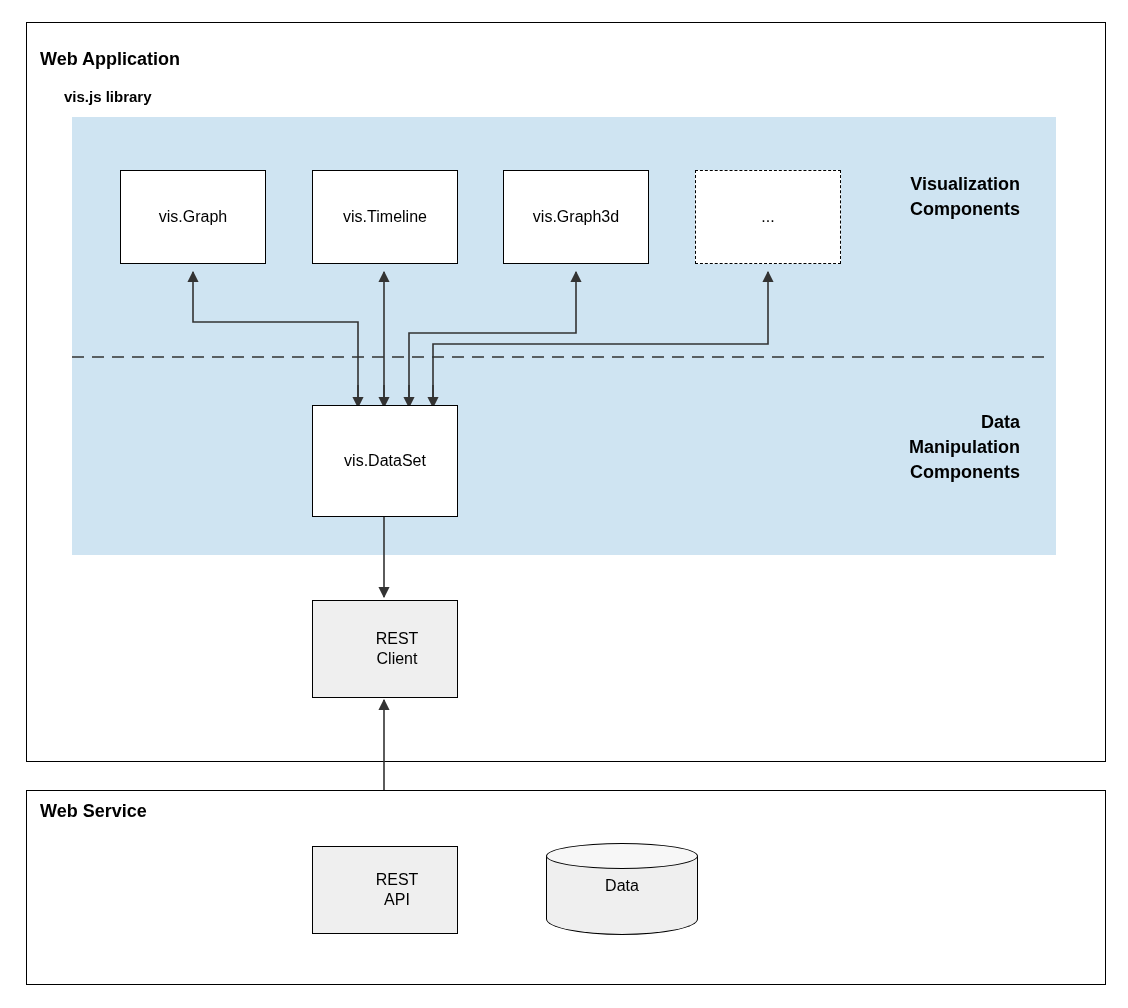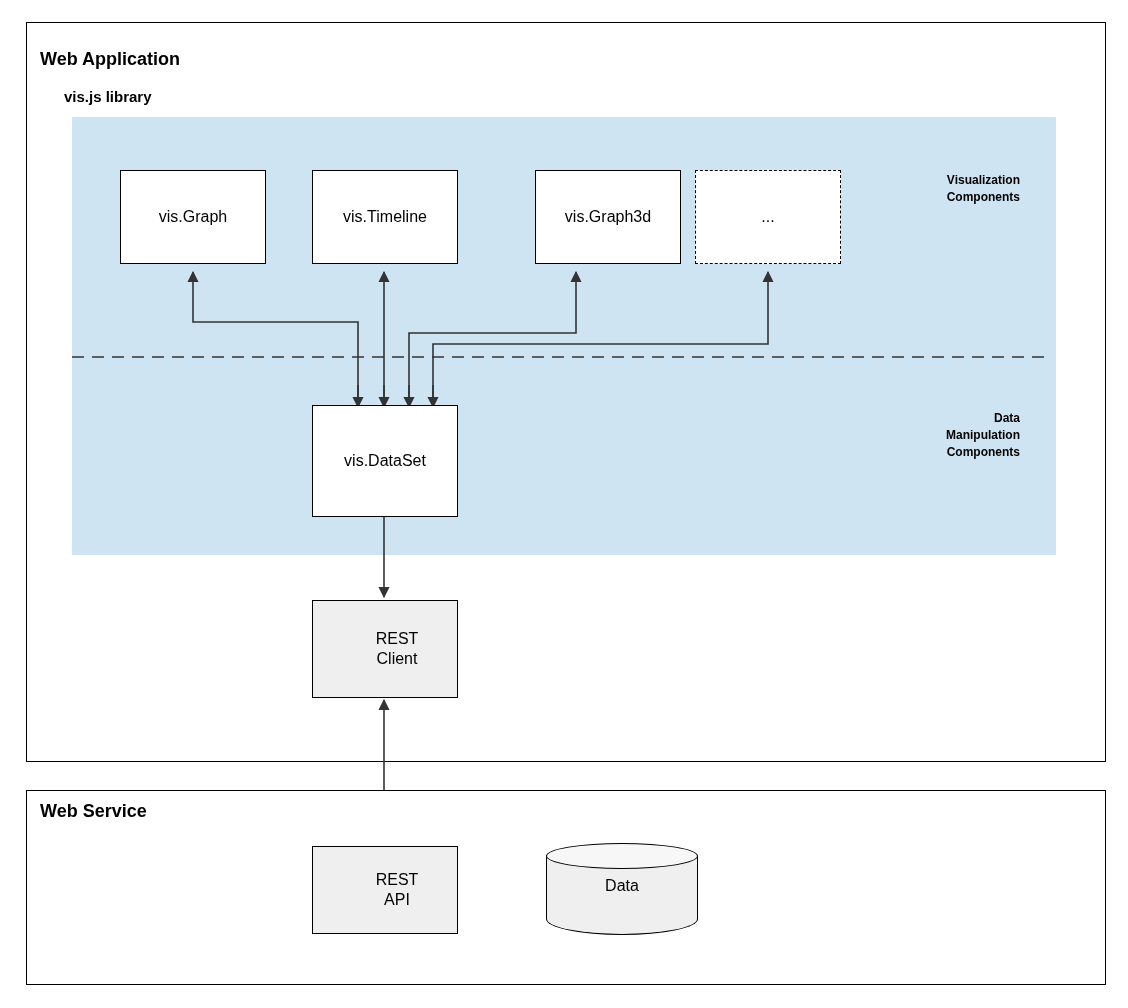--- a/index.html
+++ b/index.html
@@ -60,21 +60,21 @@
   .node.dashed {
     border: 1px dashed #000000;
   }
   .node.gray {
     background: #efefef;
     padding-left: 24px;
   }
   .side-label {
     position: absolute;
     font-weight: bold;
-    font-size: 12px;
+    font-size: 18px;
     line-height: 1.4;
     text-align: right;
     color: #000000;
     white-space: pre-line;
   }
   .cylinder {
     position: absolute;
     box-sizing: border-box;
   }
   .cyl-body {
@@ -172,21 +172,21 @@
 
     <path class="wire" d="M 384 506 L 384 597" marker-start="url(#arrowhead)" marker-end="url(#arrowhead)"></path>
 
     <path class="wire" d="M 384 700 L 384 845" marker-start="url(#arrowhead)" marker-end="url(#arrowhead)"></path>
 
     <path class="wire" d="M 460 889 L 545 889" marker-start="url(#arrowhead)" marker-end="url(#arrowhead)"></path>
   </svg>
 
   <div class="node" style="left:120px; top:170px; width:146px; height:94px;">vis.Graph</div>
   <div class="node" style="left:312px; top:170px; width:146px; height:94px;">vis.Timeline</div>
-  <div class="node" style="left:503px; top:170px; width:146px; height:94px;margin-left:32px;">vis.Graph3d</div>
+  <div class="node" style="left:503px; top:170px; width:146px; height:94px;">vis.Graph3d</div>
   <div class="node dashed" style="left:695px; top:170px; width:146px; height:94px;">...</div>
 
   <div class="node" style="left:312px; top:405px; width:146px; height:112px;">vis.DataSet</div>
 
   <div class="node gray" style="left:312px; top:600px; width:146px; height:98px; white-space:pre-line;">REST
 Client</div>
 
   <div class="panel" style="left:26px; top:790px; width:1080px; height:195px;"></div>
   <div class="panel-title" style="left:40px; top:801px;text-align:center;">Web Service</div>
 

